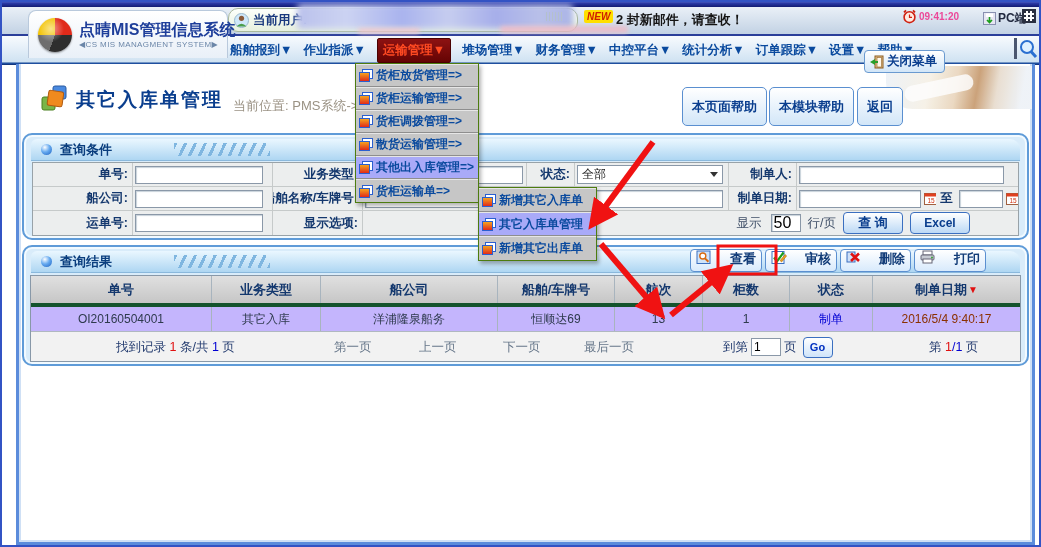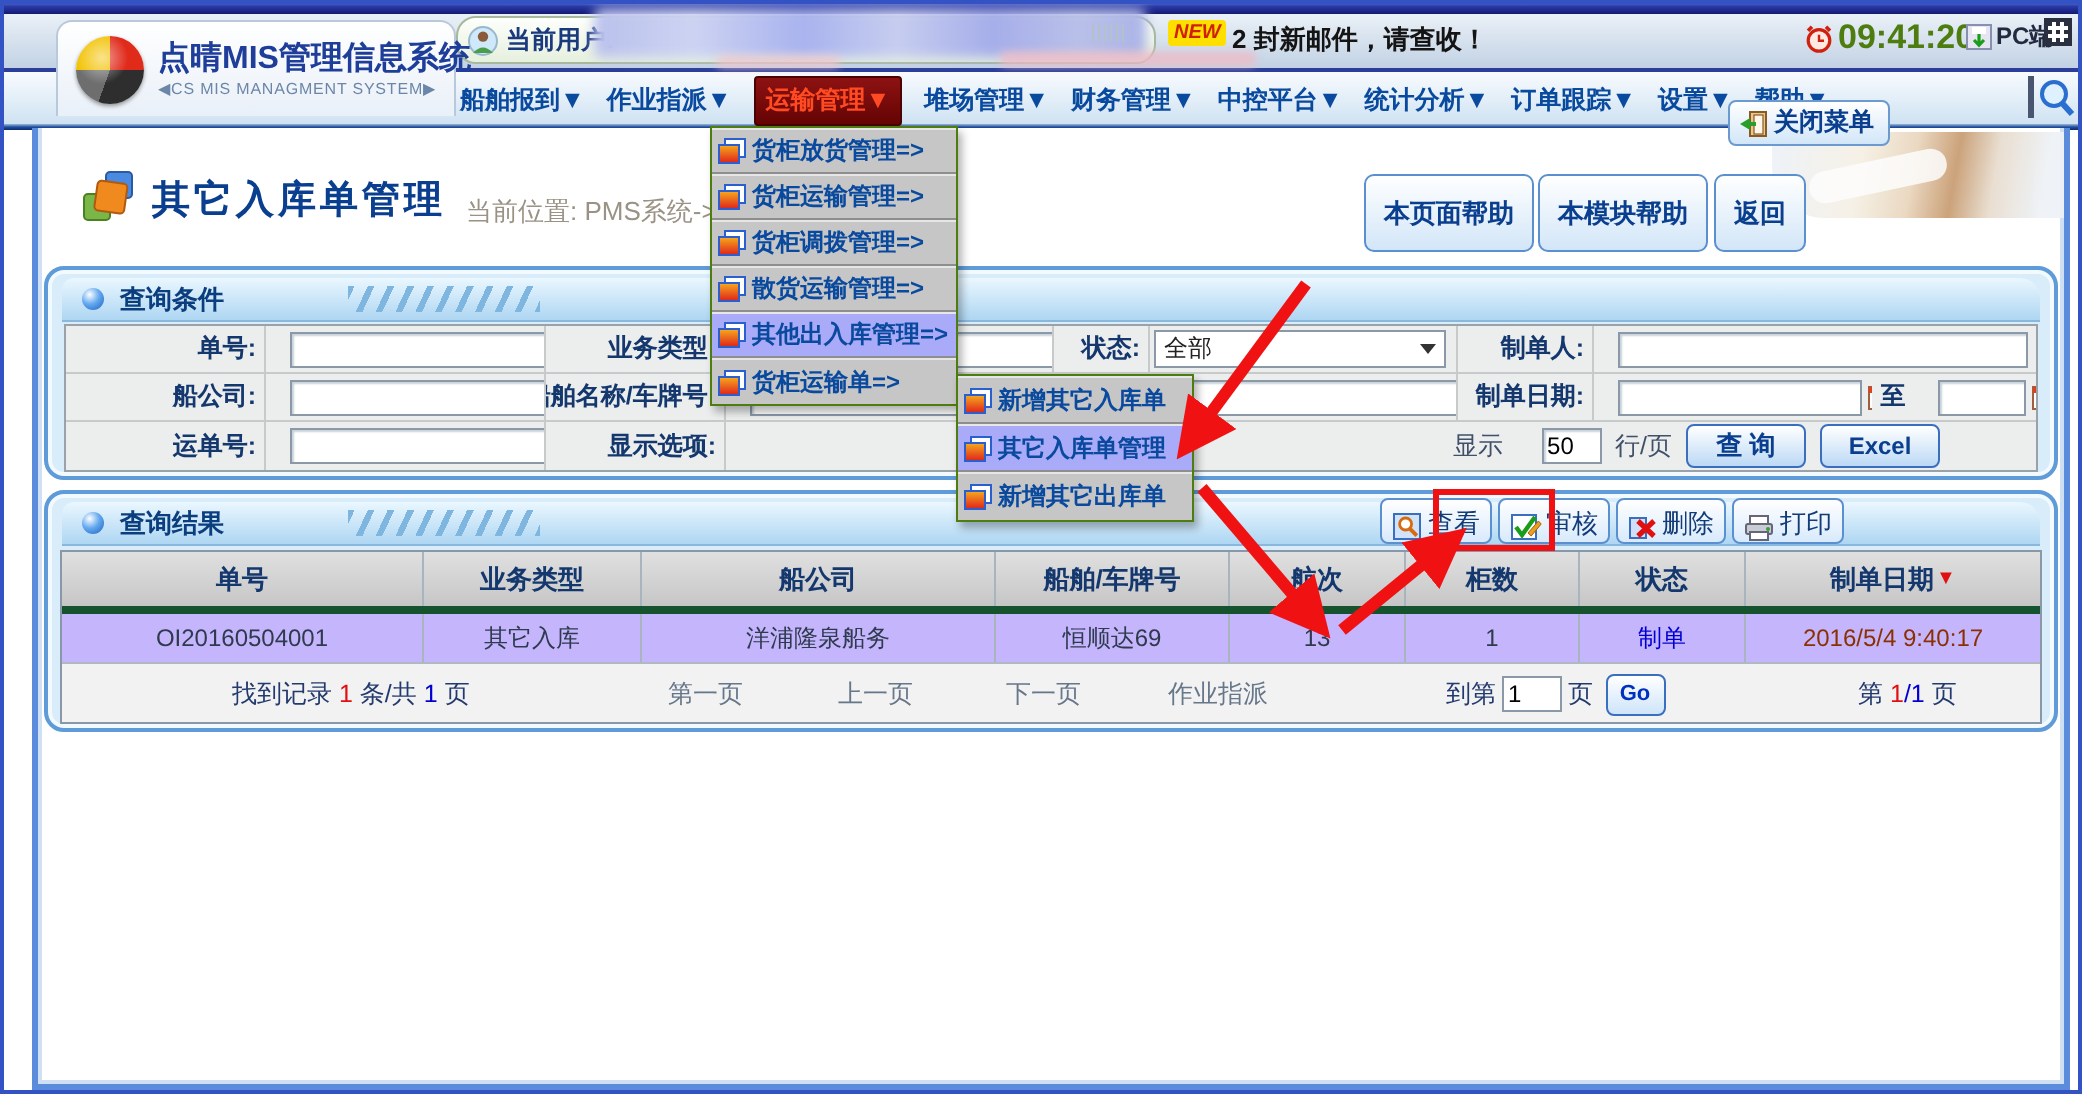--- a/index.html
+++ b/index.html
@@ -31,21 +31,21 @@
     background:linear-gradient(90deg,#bac1ec,#ccd3f2 18%,#a9b3ee 38%,#c6cdef 55%,#a6aeea 72%,#b9c0e9 88%,#aab4e6)}
   .blur2{position:absolute;left:500px;top:26px;width:128px;height:7px;z-index:6;filter:blur(2px);background:rgba(238,186,198,.85);border-radius:3px}
   .blur3{position:absolute;left:358px;top:28px;width:62px;height:6px;z-index:6;filter:blur(2px);background:rgba(240,196,204,.8);border-radius:3px}
 
   .ticks{position:absolute;left:546px;top:12px;width:16px;height:9px;z-index:7;
     background:repeating-linear-gradient(90deg,#b4c0cc 0 1px,rgba(0,0,0,0) 1px 3px)}
   .newbadge{position:absolute;left:584px;top:10px;z-index:7;background:#ffdf00;color:#d02000;font-size:10px;
     font-weight:bold;font-style:italic;padding:1px 3px;border-radius:2px;line-height:11px}
   .mailtext{position:absolute;left:616px;top:11px;z-index:7;font-size:13px;font-weight:bold;color:#141414;white-space:nowrap}
   .clockwrap{position:absolute;left:902px;top:9px;z-index:7;display:flex;align-items:center;gap:2px}
-  .clocktime{font-size:17px;font-weight:bold;color:#4d7c0f}
+  .clocktime{font-size:10px;font-weight:bold;color:#ec4899}
   .pcwrap{position:absolute;left:983px;top:10px;z-index:7;display:flex;align-items:center;gap:2px}
   .pclabel{font-size:12px;color:#222a40;font-weight:bold}
   .qricon{position:absolute;left:1022px;top:9px;z-index:7;width:14px;height:14px;border:2px solid #2a3040;
     background:repeating-linear-gradient(90deg,#2a3040 0 2px,#fff 2px 4px),repeating-linear-gradient(#2a3040 0 2px,#fff 2px 4px);
     background-blend-mode:lighten}
 
   
   .menubar{position:absolute;left:230px;top:38px;height:24px;z-index:8;display:flex;align-items:center;gap:11px}
   .mitem{font-size:12.5px;font-weight:bold;color:#0a4a9e;white-space:nowrap;cursor:pointer}
   .mitem.active{background:linear-gradient(#8d1212,#650404);color:#ff4a22;padding:3px 5px;border:1px solid #4a0202;border-radius:2px}
@@ -77,38 +77,38 @@
   .ptitle{font-size:13px;font-weight:bold;color:#0a3e7e;white-space:nowrap}
   .stripes{width:96px;height:13px;margin-left:62px;
     background:repeating-linear-gradient(115deg,#7fb6e0 0 3px,rgba(255,255,255,0) 3px 9px)}
 
   
   .qtable{position:absolute;left:8px;top:27px;right:8px;border:1px solid #98a2a8;background:#eceeee}
   .qgrid{display:grid;grid-template-columns:100px 140px 90px 164px 48px 154px 68px 1fr;grid-auto-rows:24px}
   .qc{border-right:1px solid #c6caca;border-bottom:1px solid #c6caca;display:flex;align-items:center;background:#eceeee;overflow:hidden}
   .qc.last{border-right:none}.qc.brow{border-bottom:none}
   .ql{justify-content:flex-end;padding-right:4px;font-weight:bold;color:#14386e;font-size:12.5px;white-space:nowrap}
-  .tin{height:18px;border:1px solid #8a98a8;background:#fff;margin-left:12px;font-size:12px;padding:0 2px;
+  .tin{height:18px;border:1px solid #8a98a8;background:#fff;margin-left:2px;font-size:16px;padding:0 2px;
     box-shadow:inset 1px 1px 1px #c8d2da}
   .w128{width:128px}.w158{width:158px}.w205{width:205px}.w146{width:146px}.w122{width:122px}.w44{width:44px}.w30{width:30px}
   .sel{width:146px;height:19px;margin-left:2px;border:1px solid #8a98a8;background:#fff;display:flex;align-items:center;
     justify-content:space-between;padding:0 4px;font-size:12px;color:#222;cursor:pointer}
   .seltri{width:0;height:0;border-left:4px solid transparent;border-right:4px solid transparent;border-top:5px solid #333}
   .cal{margin-left:3px;cursor:pointer}
   .tolbl{font-size:12.5px;font-weight:bold;color:#14386e;margin:0 4px}
   .merged{grid-column:5/9;justify-content:flex-end;padding-right:48px;gap:7px}
   .showtxt{font-size:12.5px;color:#405068}
   .qbtn{width:60px;height:22px;border:1px solid #3a6fc0;border-radius:4px;cursor:pointer;
     background:linear-gradient(#ffffff,#bcd9f5);color:#0a3e8e;font-weight:bold;font-size:13px}
   .qbtn.xls{font-size:12px}
 
   
   .toolbar{position:absolute;left:666px;top:2px;display:flex;gap:3px;z-index:5}
-  .tbtn{display:flex;align-items:flex-end;gap:2px;height:23px;padding:0 5px;border:1px solid #5a8fd0;border-radius:4px;cursor:pointer;
-    background:linear-gradient(#ffffff,#d8eafc);font-size:13px;font-weight:normal;color:#123c78;white-space:nowrap}
+  .tbtn{display:flex;align-items:flex-start;gap:18px;height:23px;padding:0 5px;border:1px solid #5a8fd0;border-radius:4px;cursor:pointer;
+    background:linear-gradient(#ffffff,#d8eafc);font-size:13px;font-weight:bold;color:#123c78;white-space:nowrap}
   .rtable{position:absolute;left:6px;top:28px;right:6px;border:1px solid #8898a8;background:#fff}
   .rrow{display:flex}
   .rhead{height:27px;background:linear-gradient(#e0e0e0,#c6c6c6)}
   .rdata{height:28px;background:#c4b5fd;border-top:4px solid #14532d}
   .rpag{height:30px;background:#f2f2f2;border-top:1px solid #b0b8c0;position:relative}
   .rc{border-right:1px solid #a8b4be;display:flex;justify-content:center;align-items:center;overflow:hidden}
   .rc.last{border-right:none;flex:1}
   .hc{font-size:13px;font-weight:bold;color:#14386e;white-space:nowrap}
   .dc{font-size:12px;color:#2e3a4e;white-space:nowrap}
   .c0{width:181px}.c1{width:109px}.c2{width:177px}.c3{width:117px}.c4{width:88px}.c5{width:87px}.c6{width:83px}
@@ -373,21 +373,21 @@
         <div class="pag-abs" style="left:85px">
           <span>找到记录</span>&nbsp;
           <span class="red">1</span>&nbsp;
           <span>条/共</span>&nbsp;
           <span class="bluen">1</span>&nbsp;
           <span>页</span>
         </div>
         <div class="pag-abs pgray" style="left:303px">第一页</div>
         <div class="pag-abs pgray" style="left:388px">上一页</div>
         <div class="pag-abs pgray" style="left:472px">下一页</div>
-        <div class="pag-abs pgray" style="left:553px">作业指派</div>
+        <div class="pag-abs pgray" style="left:553px">最后一页</div>
         <div class="pag-abs" style="left:692px">
           <span>到第</span>
           <input class="goin w30" value="1" style="">
           <span>页</span>
           <button class="gobtn">Go</button>
         </div>
         <div class="pag-abs" style="left:898px">
           <span>第</span>&nbsp;
           <span class="red">1</span><span class="bluen">/</span><span class="bluen">1</span>&nbsp;
           <span>页</span>

